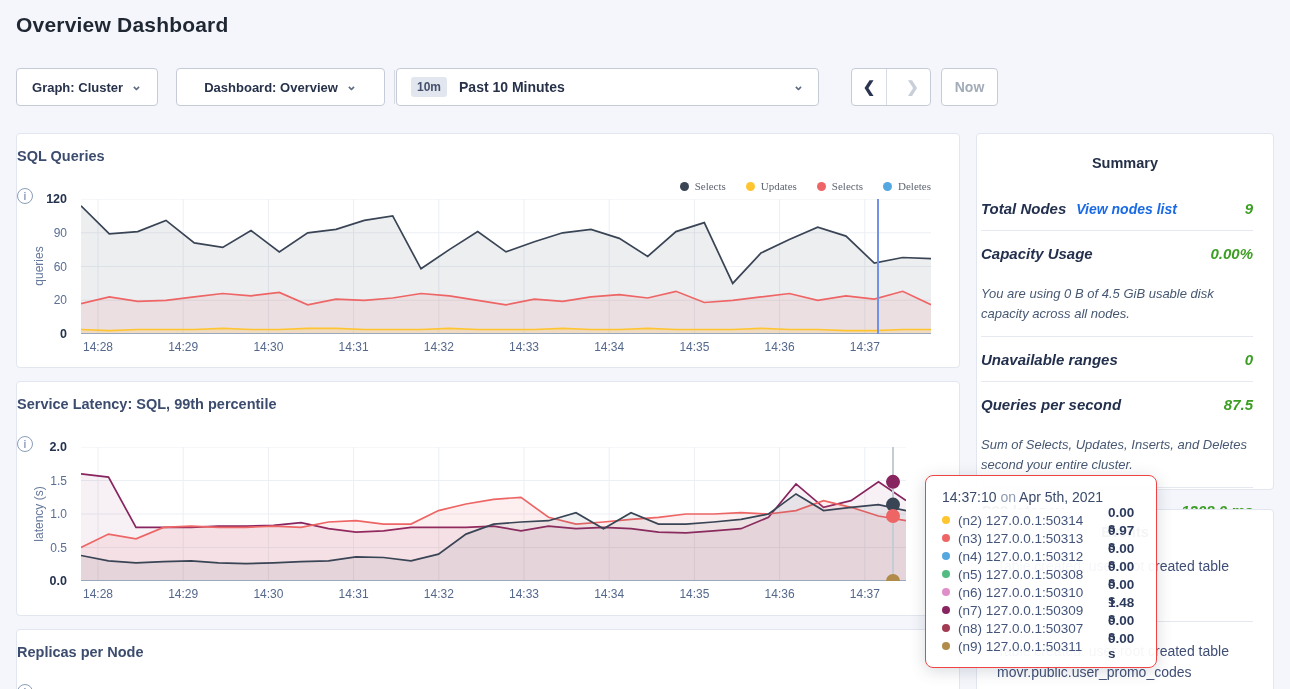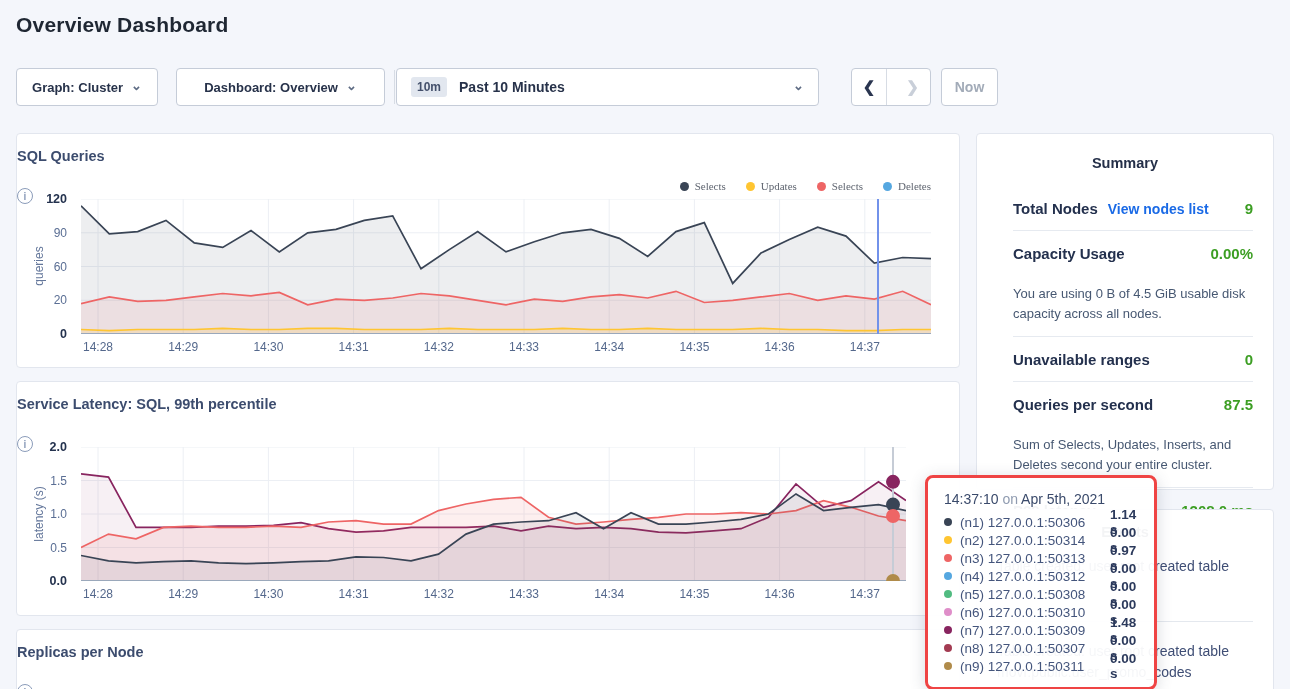--- a/index.html
+++ b/index.html
@@ -45,37 +45,37 @@
   .plot { position:absolute; left:64px; top:65px; }
   .yticks { position:absolute; left:0; top:65px; width:56px; }
   .ytick { position:absolute; right:6px; transform:translateY(-50%); font-size:12px; color:#5a6e94; }
   .ytick.bold { font-weight:700; color:#24324e; font-size:12.5px; }
   .xticks { position:absolute; left:64px; }
   .xtick { position:absolute; transform:translateX(-50%); font-size:12px; color:#54688c; white-space:nowrap; }
   .ylab { position:absolute; left:-18px; width:80px; text-align:center; transform:rotate(-90deg); font-size:12px; color:#64779b; }
 
   
   .sum-title { position:absolute; top:21px; left:0; right:0; text-align:center; font-size:14.5px; font-weight:700; color:#242f48; }
-  .sum-body { position:absolute; top:52px; left:36px; right:20px; }
+  .sum-body { position:absolute; top:52px; left:4px; right:20px;font-style:italic; }
   .sum-row { padding:14px 0 13px; border-bottom:1px solid #e6eaf0; }
   .sum-row:last-child { border-bottom:none; }
   .sum-head { display:flex; align-items:baseline; gap:10px; }
   .sum-label { font-size:15px; font-weight:700; color:#23304d; }
   .sum-link { font-size:14px; font-weight:700; color:#1a6ae6; cursor:pointer; }
   .sum-value { margin-left:auto; font-size:15px; font-weight:700; color:#3c9e23; }
   .sum-desc { margin-top:22px; font-size:13px; line-height:1.5; color:#475872; }
 
   
   .ev-title { position:absolute; top:14px; left:0; right:0; text-align:center; font-size:14.5px; font-weight:700; color:#242f48; }
   .ev-row { position:absolute; left:20px; right:20px; font-size:14px; line-height:21px; color:#3f4e75; }
   .ev-div { position:absolute; left:20px; right:20px; height:1px; background:#e4e8ee; }
 
   
   .tooltip { position:absolute; left:925px; top:475px; width:232px; z-index:10; background:rgba(255,255,255,0.95);
-             border:3px solid #ef4444; border-radius:8px; box-shadow:0 3px 16px rgba(60,70,90,0.2); padding:13px 16px 12px; }
+             border:1px solid #ef4444; border-radius:8px; box-shadow:0 3px 16px rgba(60,70,90,0.2); padding:13px 16px 12px; }
   .tt-head { font-size:14px; color:#3a4a6b; margin-bottom:6px; }
   .tt-on { color:#8f9bb0; }
   .tt-row { display:flex; align-items:center; gap:8px; height:18px; font-size:13.5px; color:#44557c; }
   .tt-dot { width:8px; height:8px; border-radius:50%; flex:none; }
   .tt-label { flex:none; width:142px; white-space:nowrap; }
   .tt-value { font-weight:700; color:#2c3a5c; }
 </style>
 </head>
 <body>
 
@@ -300,25 +300,20 @@
   </div>
 
   <div class="tooltip">
     <div class="tt-head">
       <span>14:37:10</span>
       <span class="tt-on">on</span>
       <span>Apr 5th, 2021</span>
     </div>
     <div id="ttRows">
         <div class="tt-row">
-          <span class="tt-dot" style="background:#394455"></span>
-          <span class="tt-label">(n1) 127.0.0.1:50306</span>
-          <span class="tt-value">1.14 s</span>
-        </div>
-        <div class="tt-row">
           <span class="tt-dot" style="background:#ffc531"></span>
           <span class="tt-label">(n2) 127.0.0.1:50314</span>
           <span class="tt-value">0.00 s</span>
         </div>
         <div class="tt-row">
           <span class="tt-dot" style="background:#ee6565"></span>
           <span class="tt-label">(n3) 127.0.0.1:50313</span>
           <span class="tt-value">0.97 s</span>
         </div>
         <div class="tt-row">

